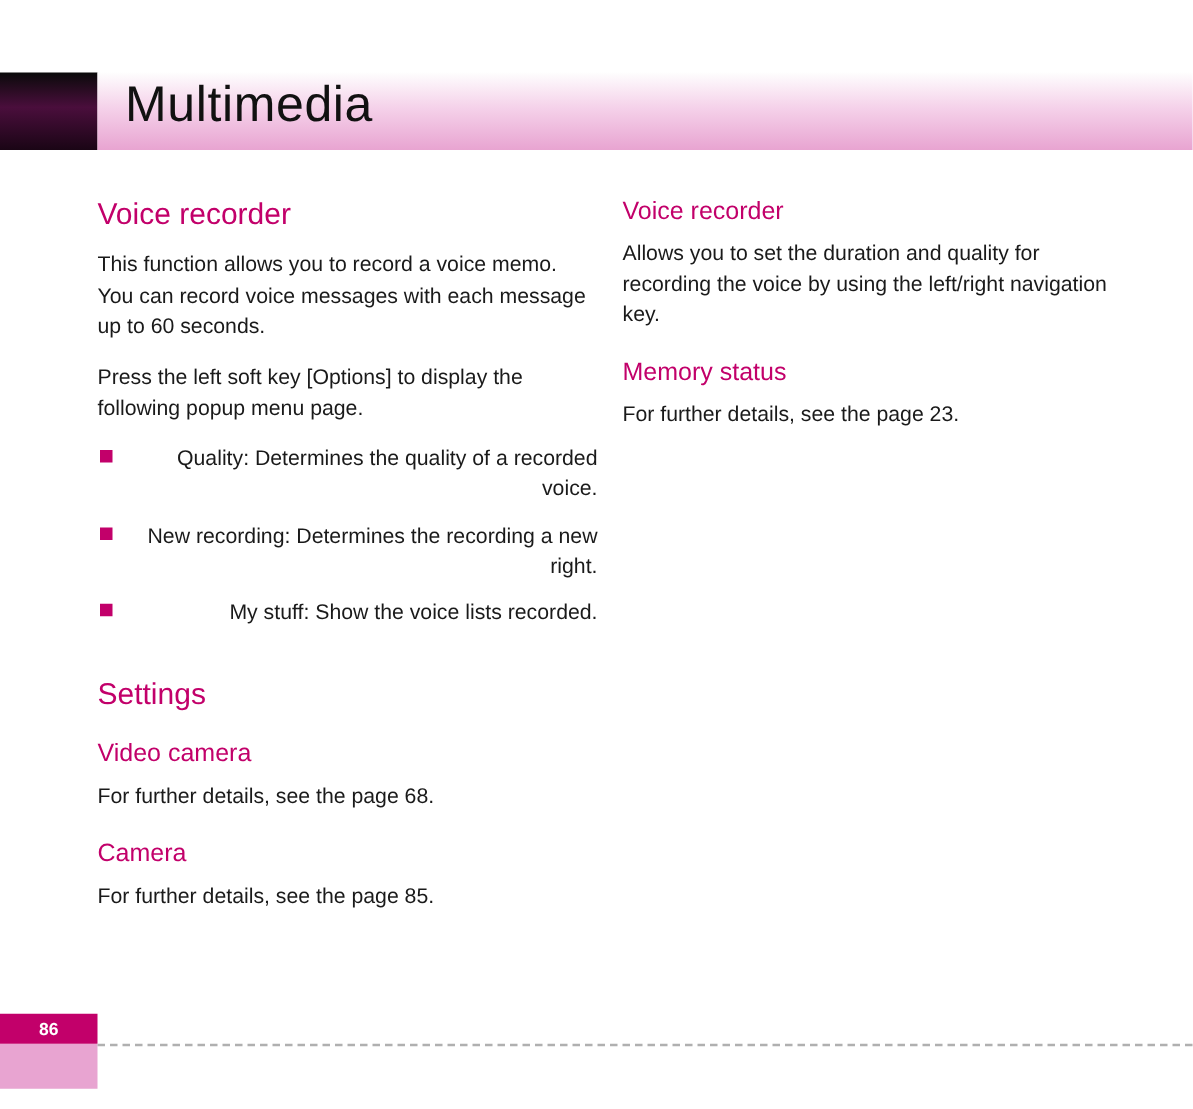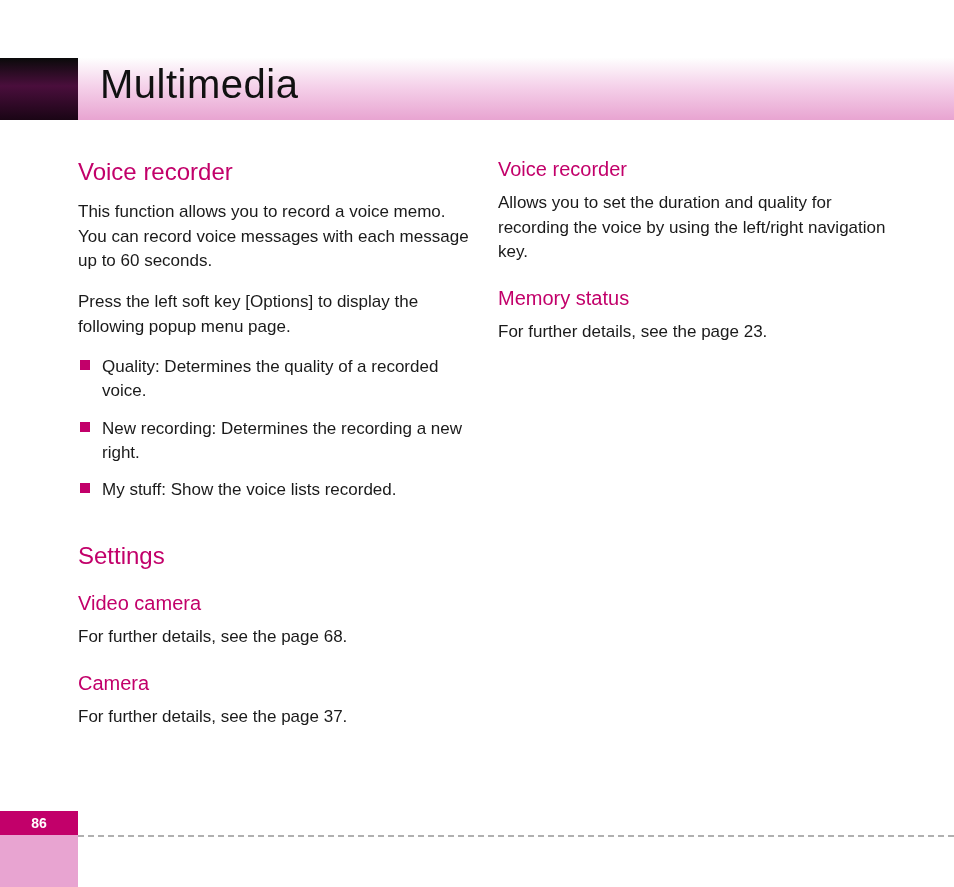--- a/index.html
+++ b/index.html
@@ -85,20 +85,21 @@
     font-size: 17px;
     line-height: 1.45;
     margin: 0 0 16px 0;
     color: #1a1a1a;
     font-weight: 400;
   }
   ul.bullets {
     list-style: none;
     padding: 0;
     margin: 0 0 10px 0;
+    text-align: right;
   }
   ul.bullets li {
     position: relative;
     padding-left: 24px;
     font-size: 17px;
     line-height: 1.4;
     margin-bottom: 14px;
     color: #1a1a1a;
   }
   ul.bullets li::before {
@@ -117,21 +118,21 @@
     left: 0;
     bottom: 0;
     width: 954px;
     height: 52px;
   }
   .footer-pink {
     position: absolute;
     left: 0;
     top: 0;
     width: 78px;
-    height: 52px;
+    height: 36px;
     background: #e8a4d1;
   }
   .page-number {
     position: absolute;
     left: 0;
     top: -24px;
     width: 78px;
     height: 24px;
     background: #c2006a;
     color: #ffffff;
@@ -171,21 +172,21 @@
       <li>New recording: Determines the recording a new right.</li>
       <li>My stuff: Show the voice lists recorded.</li>
     </ul>
 
     <h2 class="section" style="margin-top:40px">Settings</h2>
 
     <h3 class="subsection">Video camera</h3>
     <p class="para">For further details, see the page 68.</p>
 
     <h3 class="subsection">Camera</h3>
-    <p class="para">For further details, see the page 37.</p>
+    <p class="para">For further details, see the page 85.</p>
 
   </div>
 
   <div class="col right">
 
     <h3 class="subsection" style="margin-top:0">Voice recorder</h3>
     <p class="para">Allows you to set the duration and quality for recording the voice by using the left/right navigation key.</p>
 
     <h3 class="subsection">Memory status</h3>
     <p class="para">For further details, see the page 23.</p>

